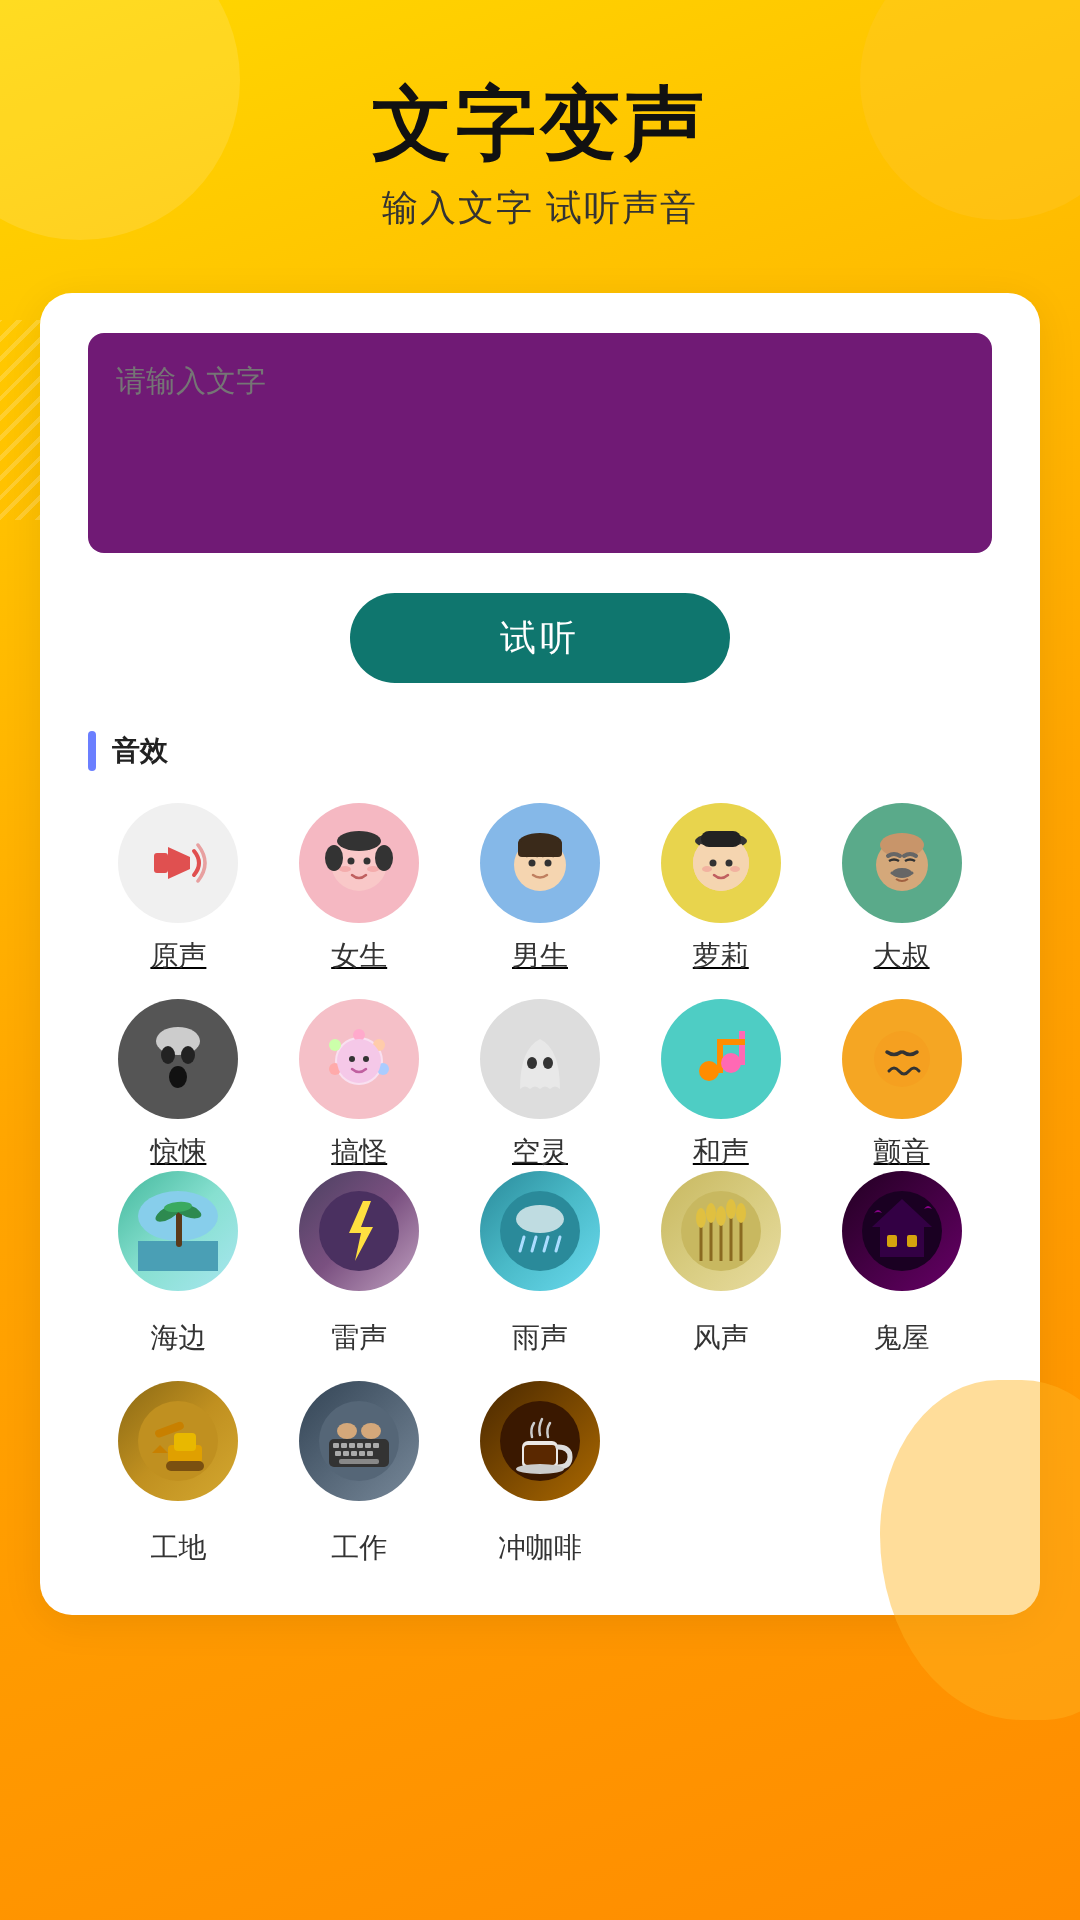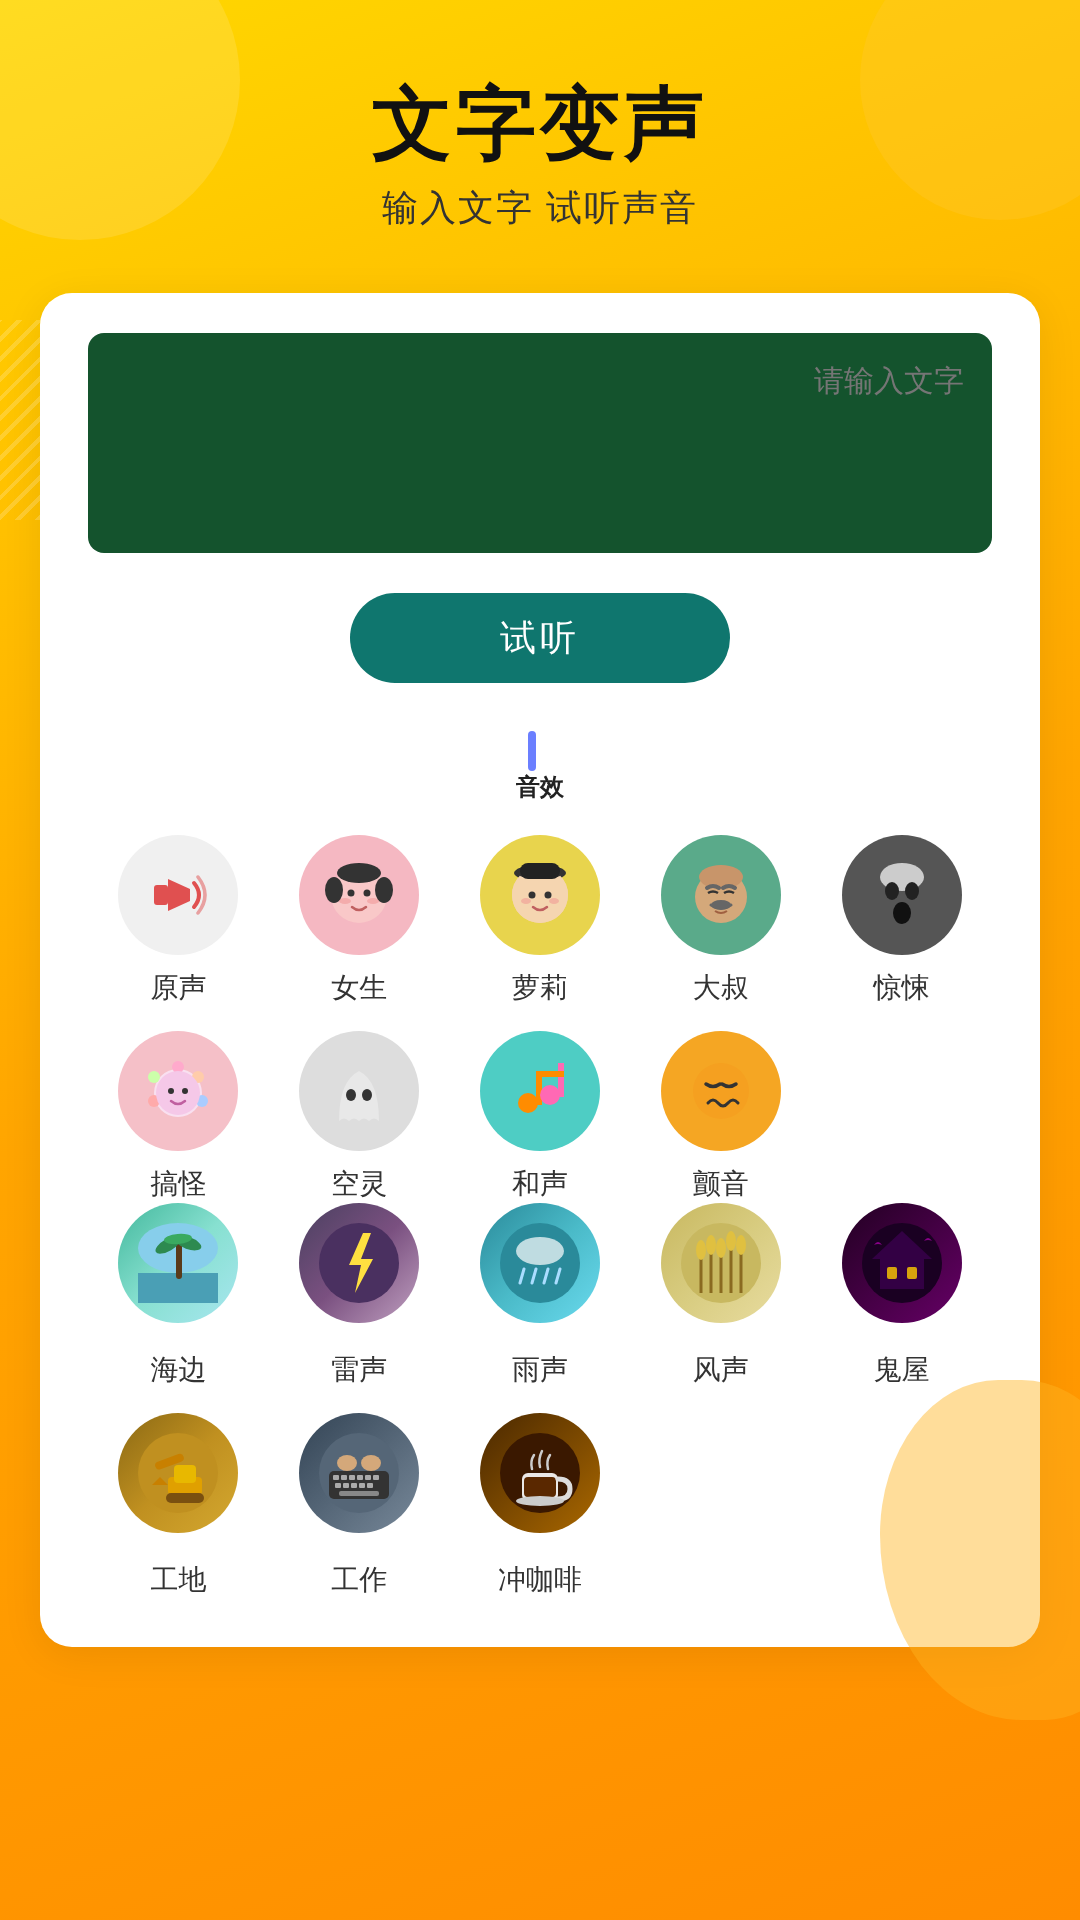--- a/index.html
+++ b/index.html
@@ -76,30 +76,29 @@
       background: #fff;
       border-radius: 32px;
       margin: 20px 40px 0;
       padding: 40px 48px 48px;
       box-shadow: 0 8px 40px rgba(0,0,0,0.08);
     }
 
     .text-input-area {
       width: 100%;
       min-height: 220px;
-      background: #14532d;
+      background: #701a75;
       border-radius: 16px;
       border: none;
       padding: 28px 28px;
       font-size: 30px;
       color: #aaa;
       resize: none;
       outline: none;
       font-family: inherit;
-      text-align: right;
     }
 
     .listen-btn {
       display: block;
       margin: 36px auto 0;
       width: 380px;
       height: 90px;
       background: #0f766e;
       border: none;
       border-radius: 45px;
@@ -107,38 +106,38 @@
       color: #fff;
       font-family: inherit;
       font-weight: 500;
       cursor: pointer;
       letter-spacing: 4px;
     }
 
     .section-title {
       display: flex;
       align-items: center;
-      font-size: 24px;
+      font-size: 28px;
       font-weight: 700;
       color: #222;
       margin: 48px 0 32px;
-      flex-direction: column;
     }
     .section-title-bar {
       width: 8px;
       height: 40px;
       background: #6B7FFF;
       border-radius: 4px;
       margin-right: 16px;
     }
 
     .effects-grid {
       display: flex;
       flex-wrap: wrap;
       gap: 24px 0;
+      text-decoration: underline;
     }
     .effect-item {
       width: 20%;
       display: flex;
       flex-direction: column;
       align-items: center;
       gap: 14px;
       cursor: pointer;
     }
     .effect-circle {
@@ -268,20 +267,39 @@
 
           <ellipse cx="26" cy="46" rx="6" ry="3" fill="#f09090" opacity="0.5"></ellipse>
           <ellipse cx="54" cy="46" rx="6" ry="3" fill="#f09090" opacity="0.5"></ellipse>
 
           <path d="M33 52 Q40 58 47 52" stroke="#c06060" stroke-width="2.5" fill="none" stroke-linecap="round"></path>
         </svg>
       </div>
       <div class="effect-label">女生</div>
     </div>
 
+    <div class="effect-item">
+      <div class="effect-circle icon-nansheng">
+        <svg width="80" height="80" viewBox="0 0 80 80">
+          <circle cx="40" cy="42" r="26" fill="#f5d5b0"></circle>
+
+          <ellipse cx="40" cy="20" rx="22" ry="10" fill="#3a2a1a"></ellipse>
+          <rect x="18" y="18" width="44" height="16" rx="4" fill="#3a2a1a"></rect>
+
+          <circle cx="32" cy="40" r="3.5" fill="#333"></circle>
+          <circle cx="48" cy="40" r="3.5" fill="#333"></circle>
+
+          <path d="M27 33 Q32 30 37 33" stroke="#3a2a1a" stroke-width="2.5" fill="none" stroke-linecap="round"></path>
+          <path d="M43 33 Q48 30 53 33" stroke="#3a2a1a" stroke-width="2.5" fill="none" stroke-linecap="round"></path>
+
+          <path d="M33 52 Q40 57 47 52" stroke="#c08060" stroke-width="2.5" fill="none" stroke-linecap="round"></path>
+        </svg>
+      </div>
+      <div class="effect-label">男生</div>
+    </div>
 
     <div class="effect-item">
       <div class="effect-circle icon-moli">
         <svg width="80" height="80" viewBox="0 0 80 80">
           <circle cx="40" cy="40" r="28" fill="#f5d5b0"></circle>
 
           <ellipse cx="40" cy="18" rx="26" ry="8" fill="#333"></ellipse>
           <rect x="22" y="10" width="36" height="14" rx="4" fill="#333"></rect>
 
           <circle cx="40" cy="40" r="28" fill="#f5d5b0"></circle>

